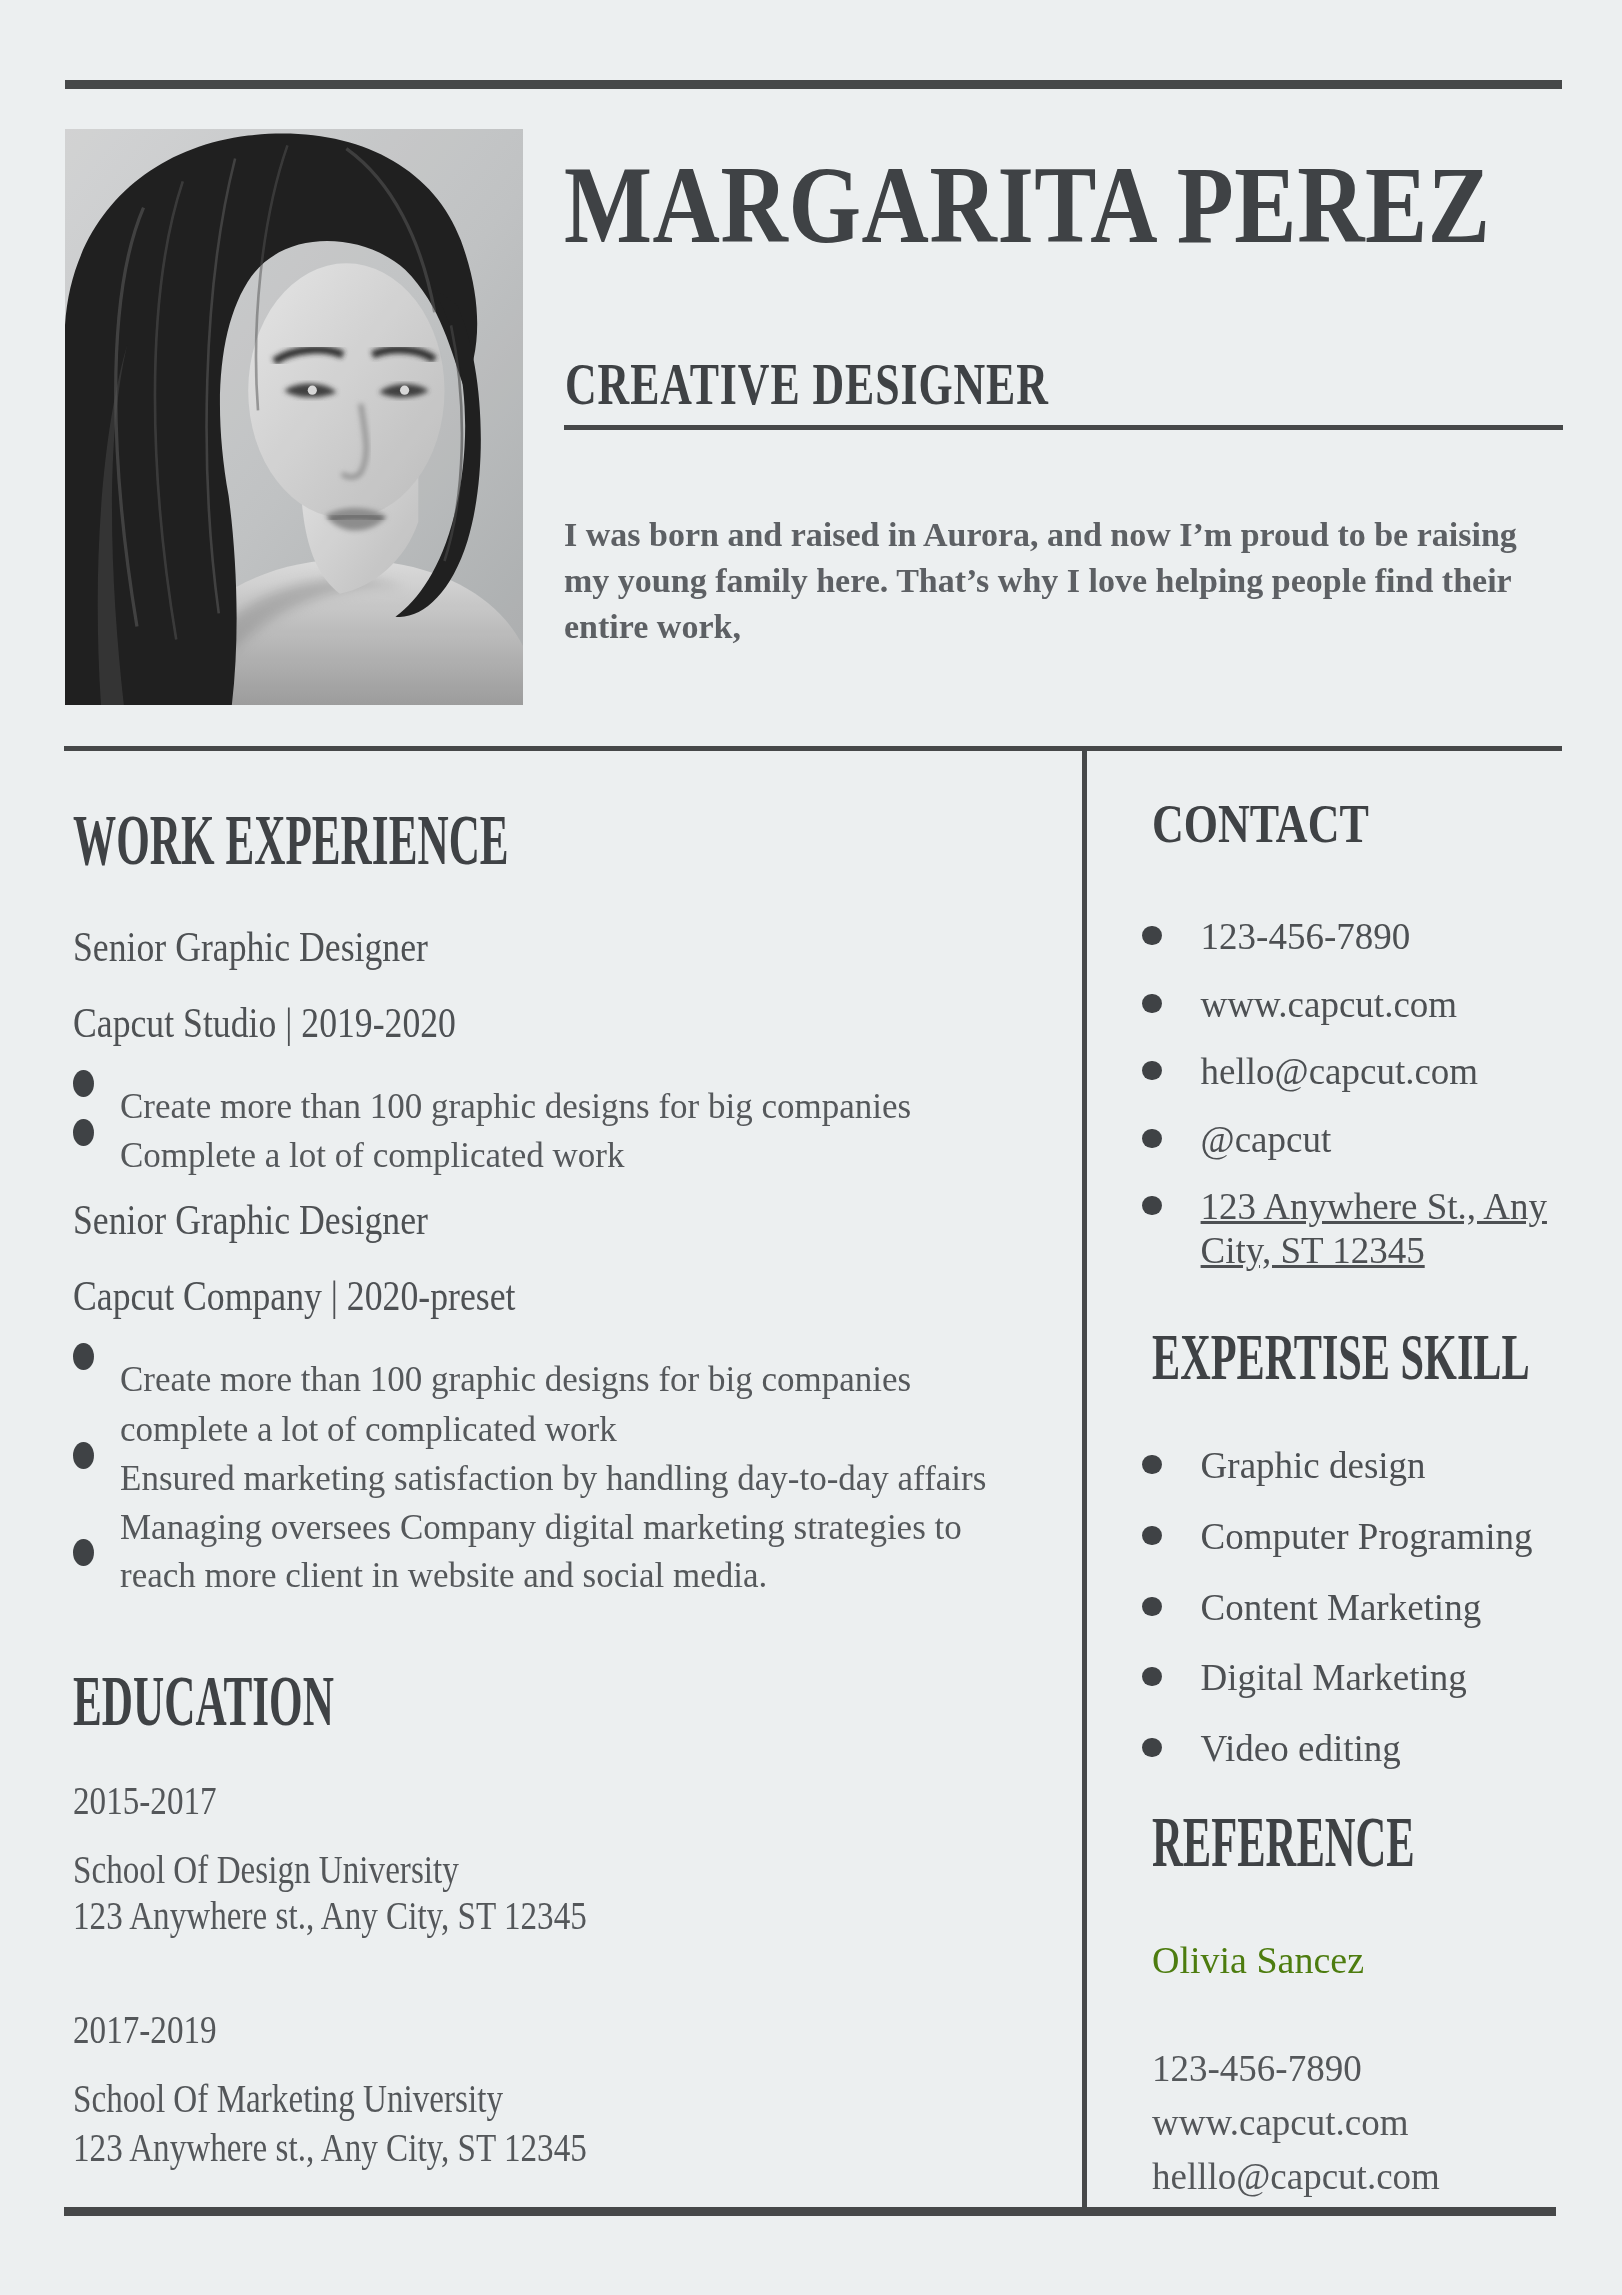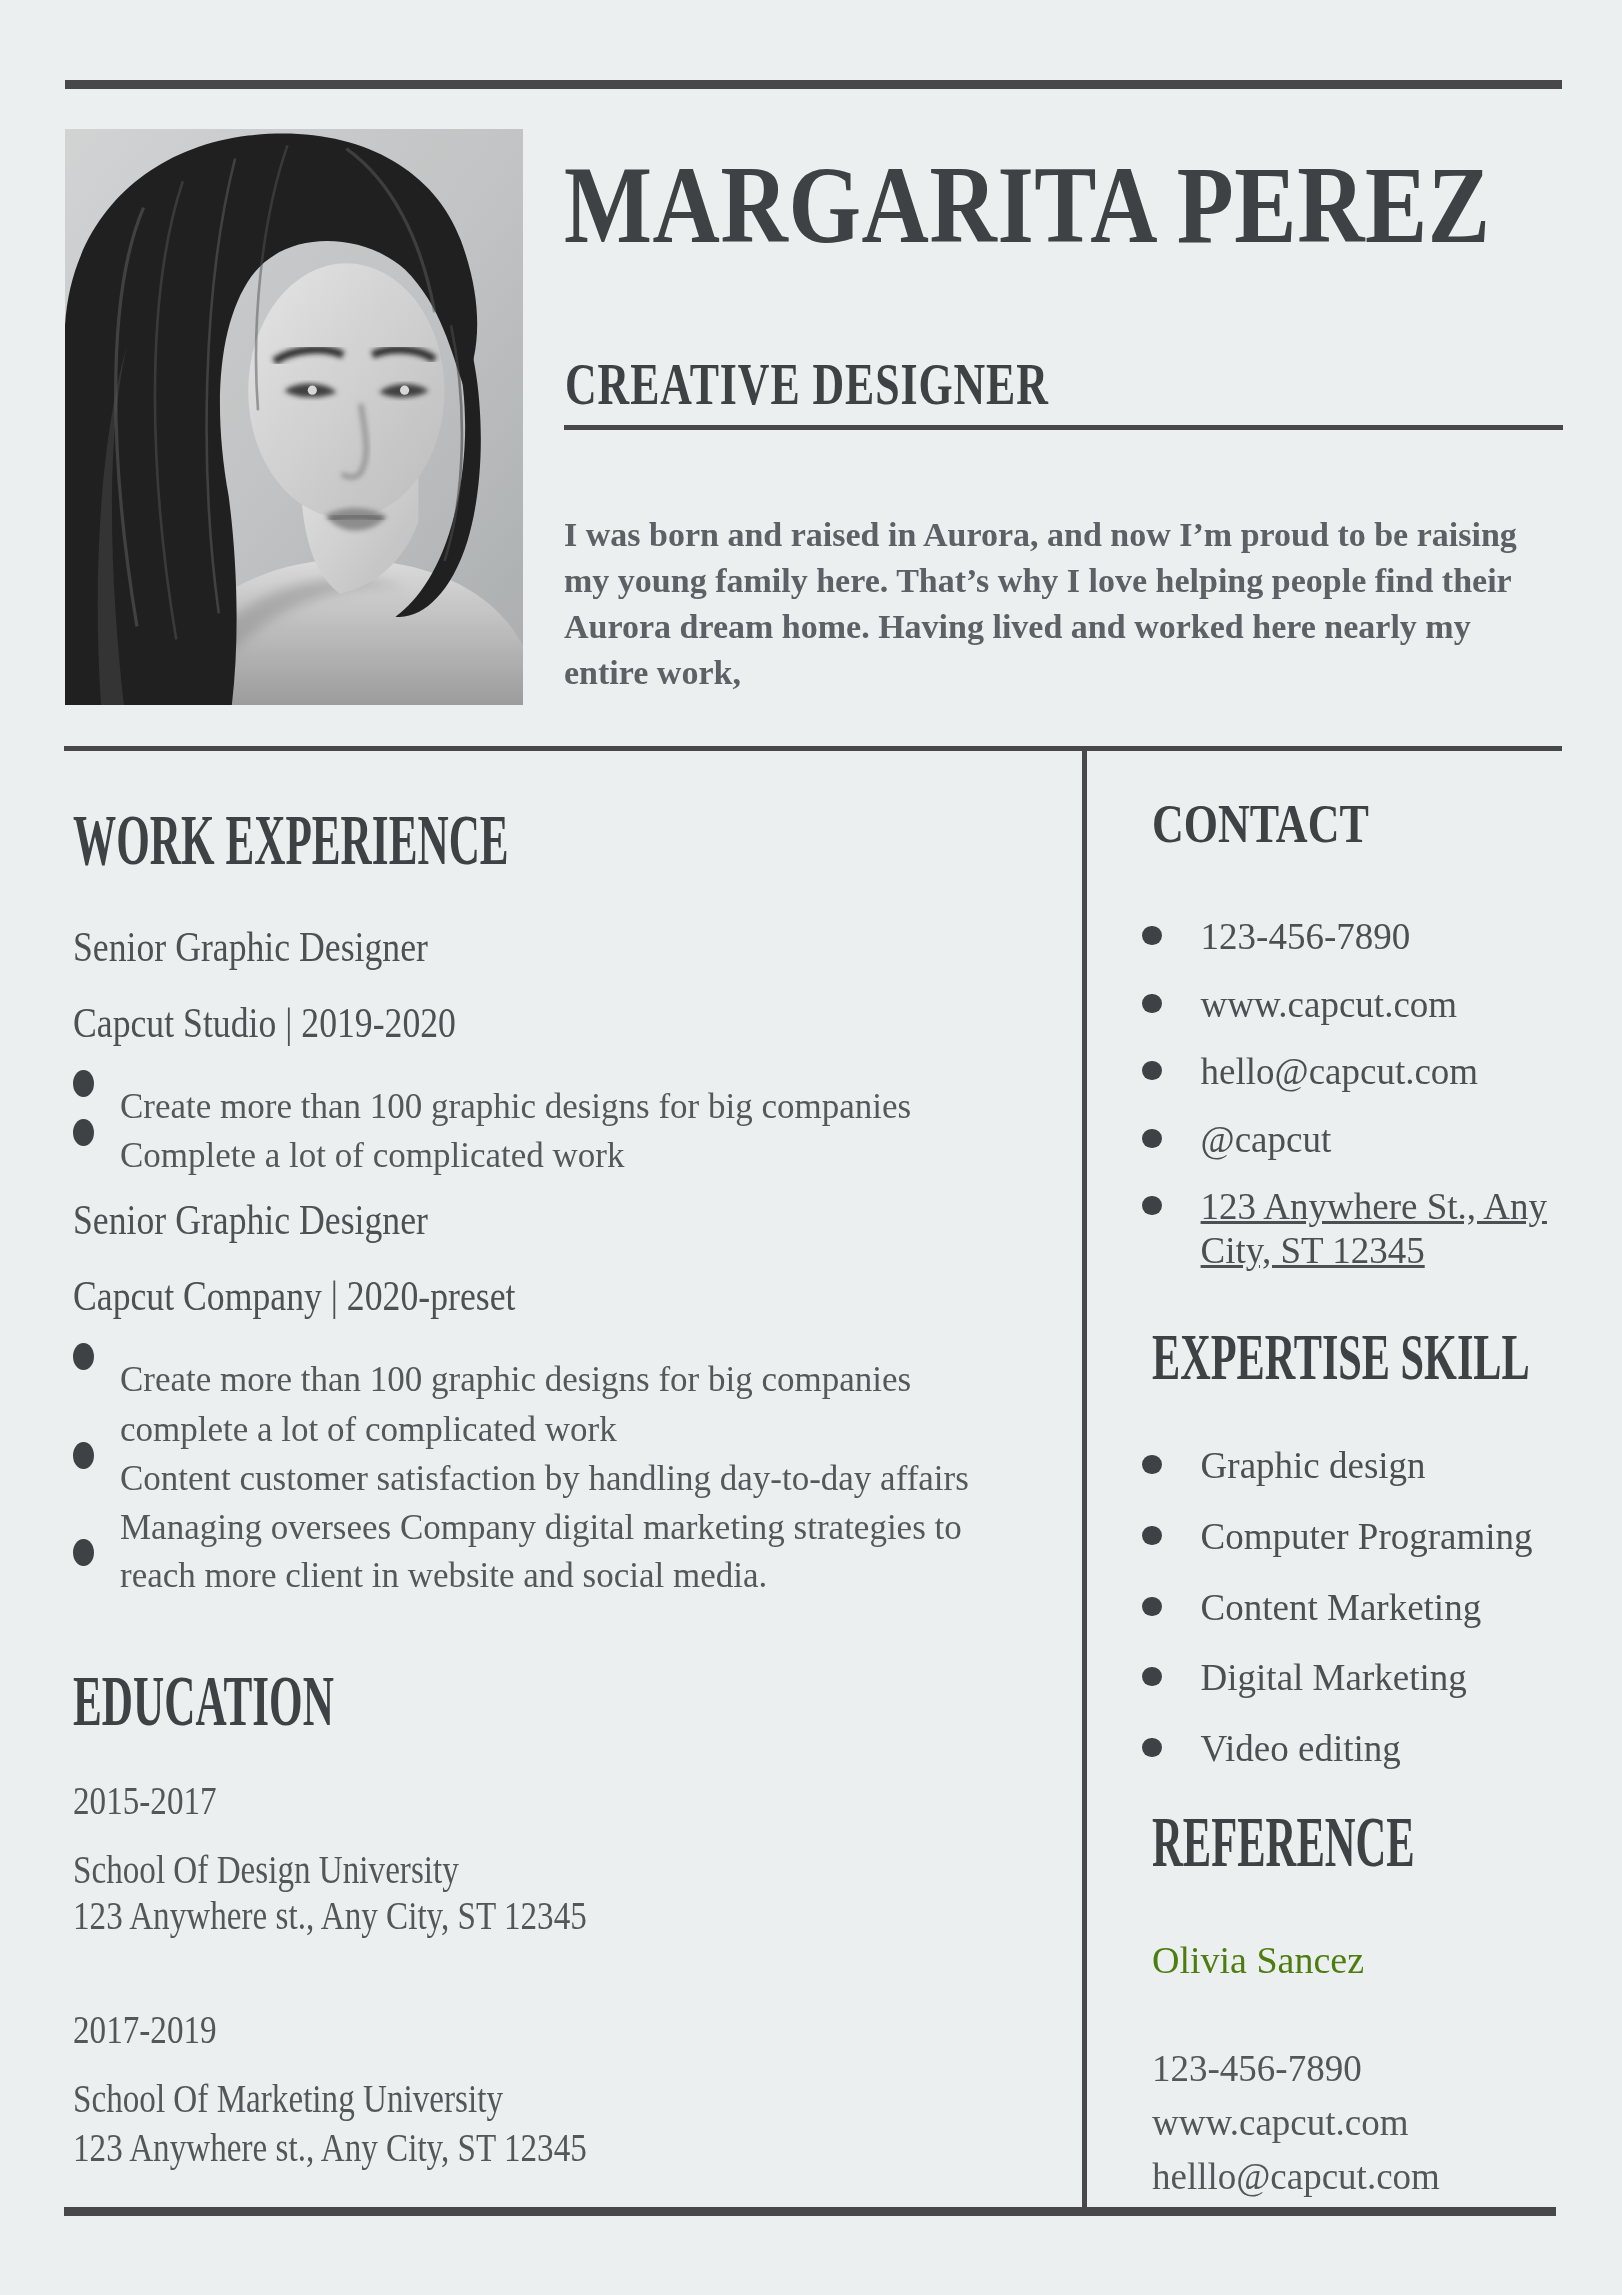--- a/index.html
+++ b/index.html
@@ -130,21 +130,20 @@
     <rect x="0" y="0" width="700" height="880" fill="#7d8183" opacity="0.08"></rect>
   </svg>
 
   <h1 class="name">MARGARITA PEREZ</h1>
   <h2 class="role">CREATIVE DESIGNER</h2>
   <div class="rule-h-header"></div>
 
   <div class="bio">
     <div>I was born and raised in Aurora, and now I’m proud to be raising</div>
     <div>my young family here. That’s why I love helping people find their</div>
-    <div>Aurora dream home. Having lived and worked here nearly my</div>
     <div>entire work,</div>
   </div>
 
   <div class="rule-h-main"></div>
   <div class="rule-v"></div>
 
   <h2 class="sec work-h">WORK EXPERIENCE</h2>
 
   <div class="jobline" style="top:926px">Senior Graphic Designer</div>
   <div class="jobline" style="top:1002px">Capcut Studio | 2019-2020</div>
@@ -164,21 +163,21 @@
   <div class="brow" style="top:1339px">
     <span class="bdot"></span>
     <span class="btext">Create more than 100 graphic designs for big companies</span>
   </div>
   <div class="brow" style="top:1389px">
     <span class="bdot hidden"></span>
     <span class="btext">complete a lot of complicated work</span>
   </div>
   <div class="brow" style="top:1438px">
     <span class="bdot"></span>
-    <span class="btext">Content customer satisfaction by handling day-to-day affairs</span>
+    <span class="btext">Ensured marketing satisfaction by handling day-to-day affairs</span>
   </div>
   <div class="brow" style="top:1535px">
     <span class="bdot"></span>
     <span class="btext">reach more client in website and social media.</span>
   </div>
   <div class="brow" style="top:1487px">
     <span class="bdot hidden"></span>
     <span class="btext">Managing oversees Company digital marketing strategies to</span>
   </div>
 

